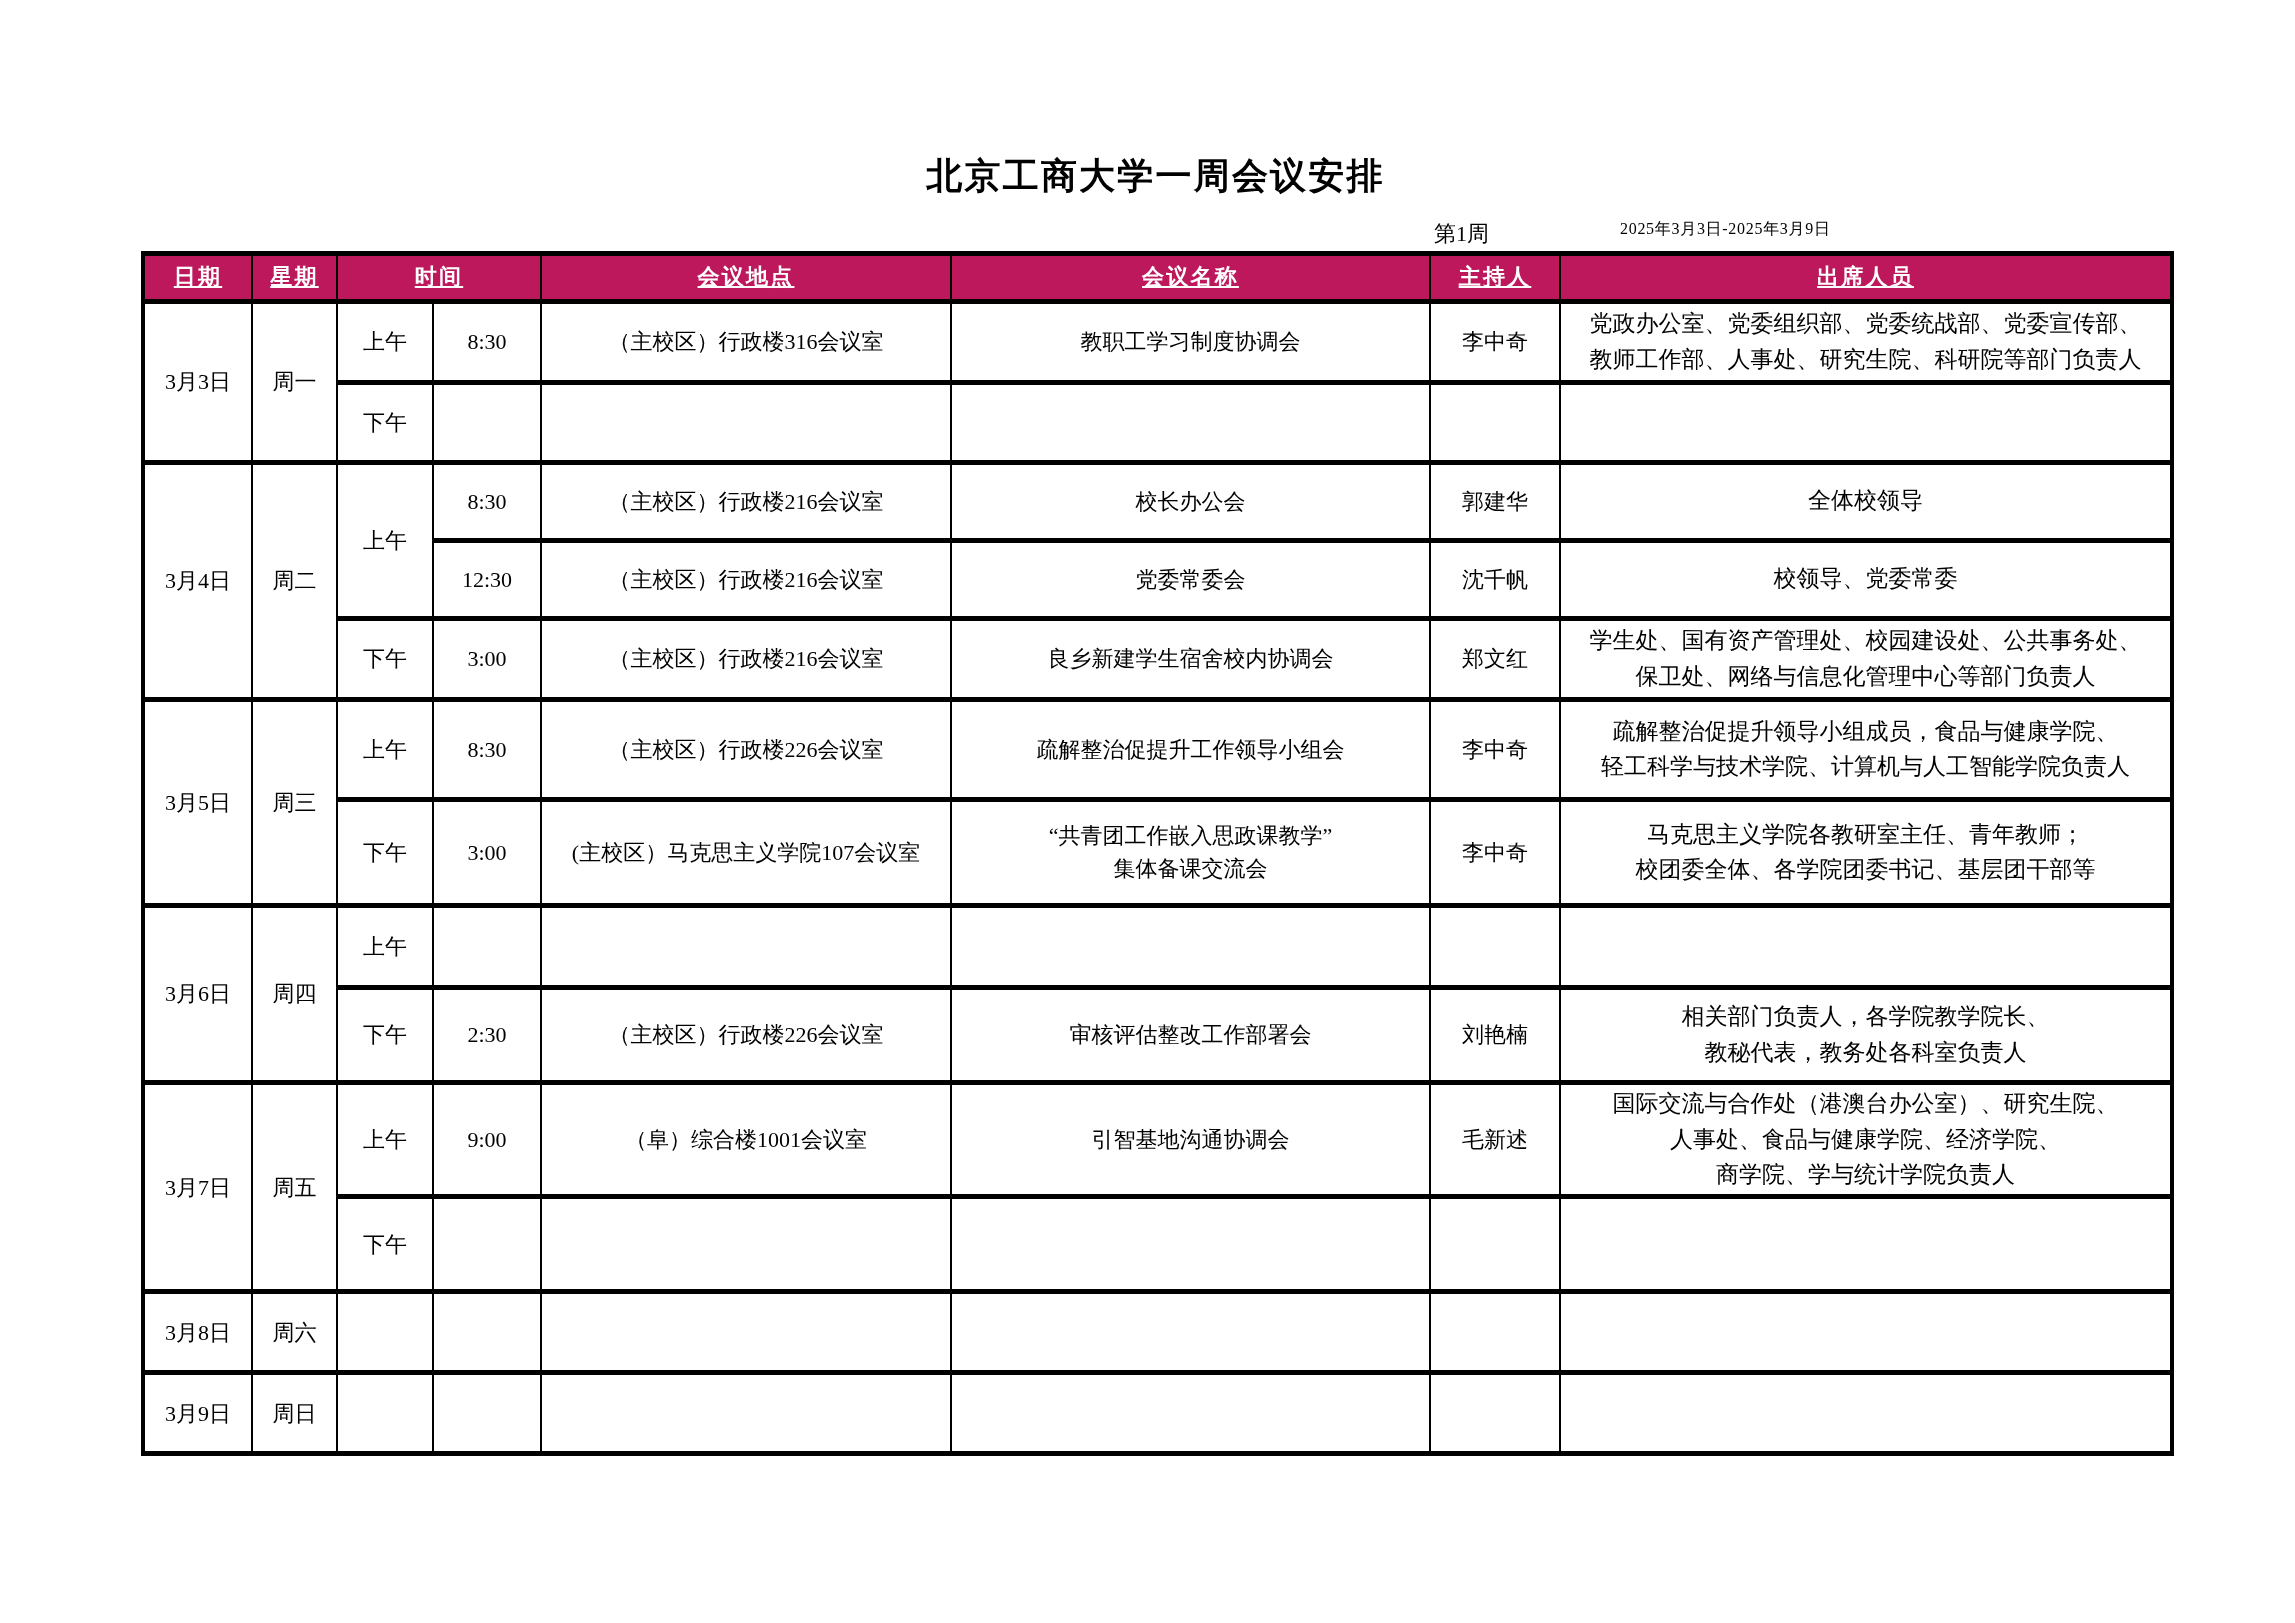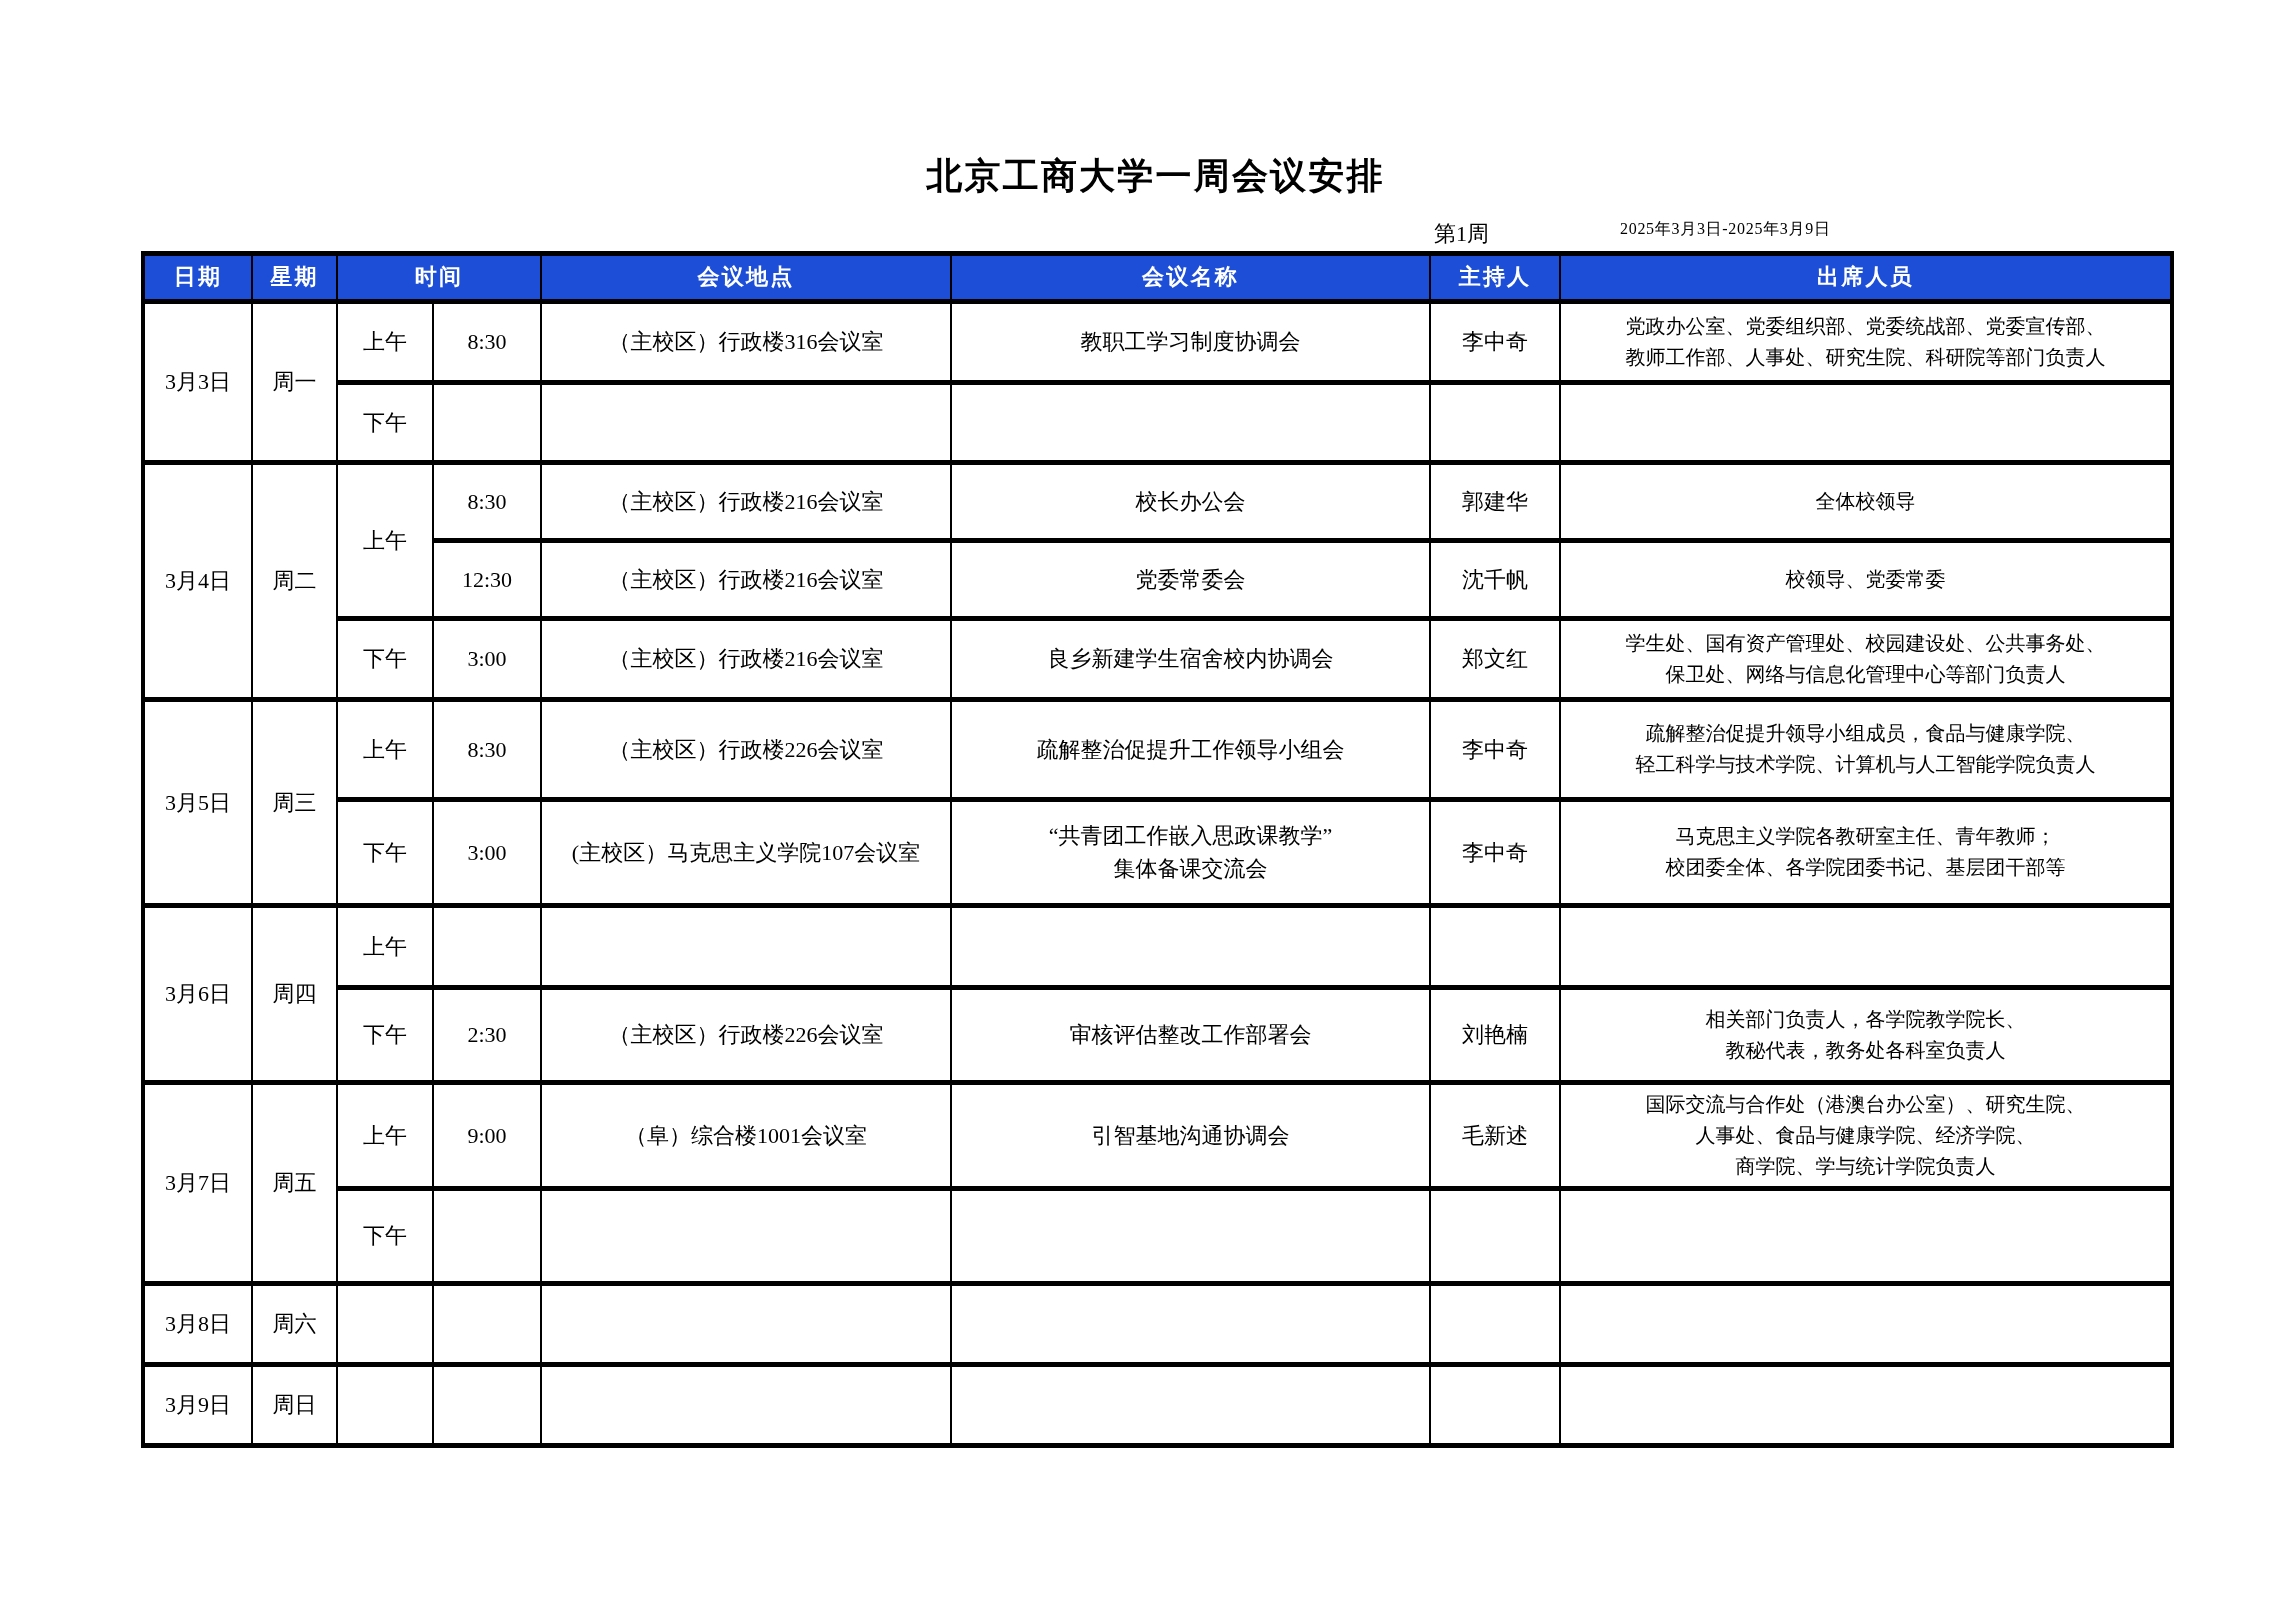--- a/index.html
+++ b/index.html
@@ -27,28 +27,29 @@
     border-collapse:collapse;table-layout:fixed;
     border:4.3px solid #000000;
   }
   th,td{
     border:2.9px solid #000000;
     border-top-width:5px;border-bottom-width:5px;
     text-align:center;vertical-align:middle;
     padding:1.4px 4.3px;overflow:hidden;
   }
   th{
-    background:#1d4ed8;color:#ffffff;
+    background:#be185d;color:#ffffff;
     font-weight:bold;font-size:22px;letter-spacing:2.2px;
     height:40px;
+    text-decoration:underline;
   }
   td{
     font-size:22px;white-space:pre-line;line-height:1.5;
   }
-  td.att{font-size:20px;line-height:1.55;}
+  td.att{font-size:23px;line-height:1.55;}
   td.meet{line-height:1.5;margin-left:8px;}
 </style>
 </head>
 <body>
 
 <div class="canvas">
 
   <h1 class="page-title">北京工商大学一周会议安排</h1>
   <div class="week-label">第1周</div>
   <div class="date-range">2025年3月3日-2025年3月9日</div>

